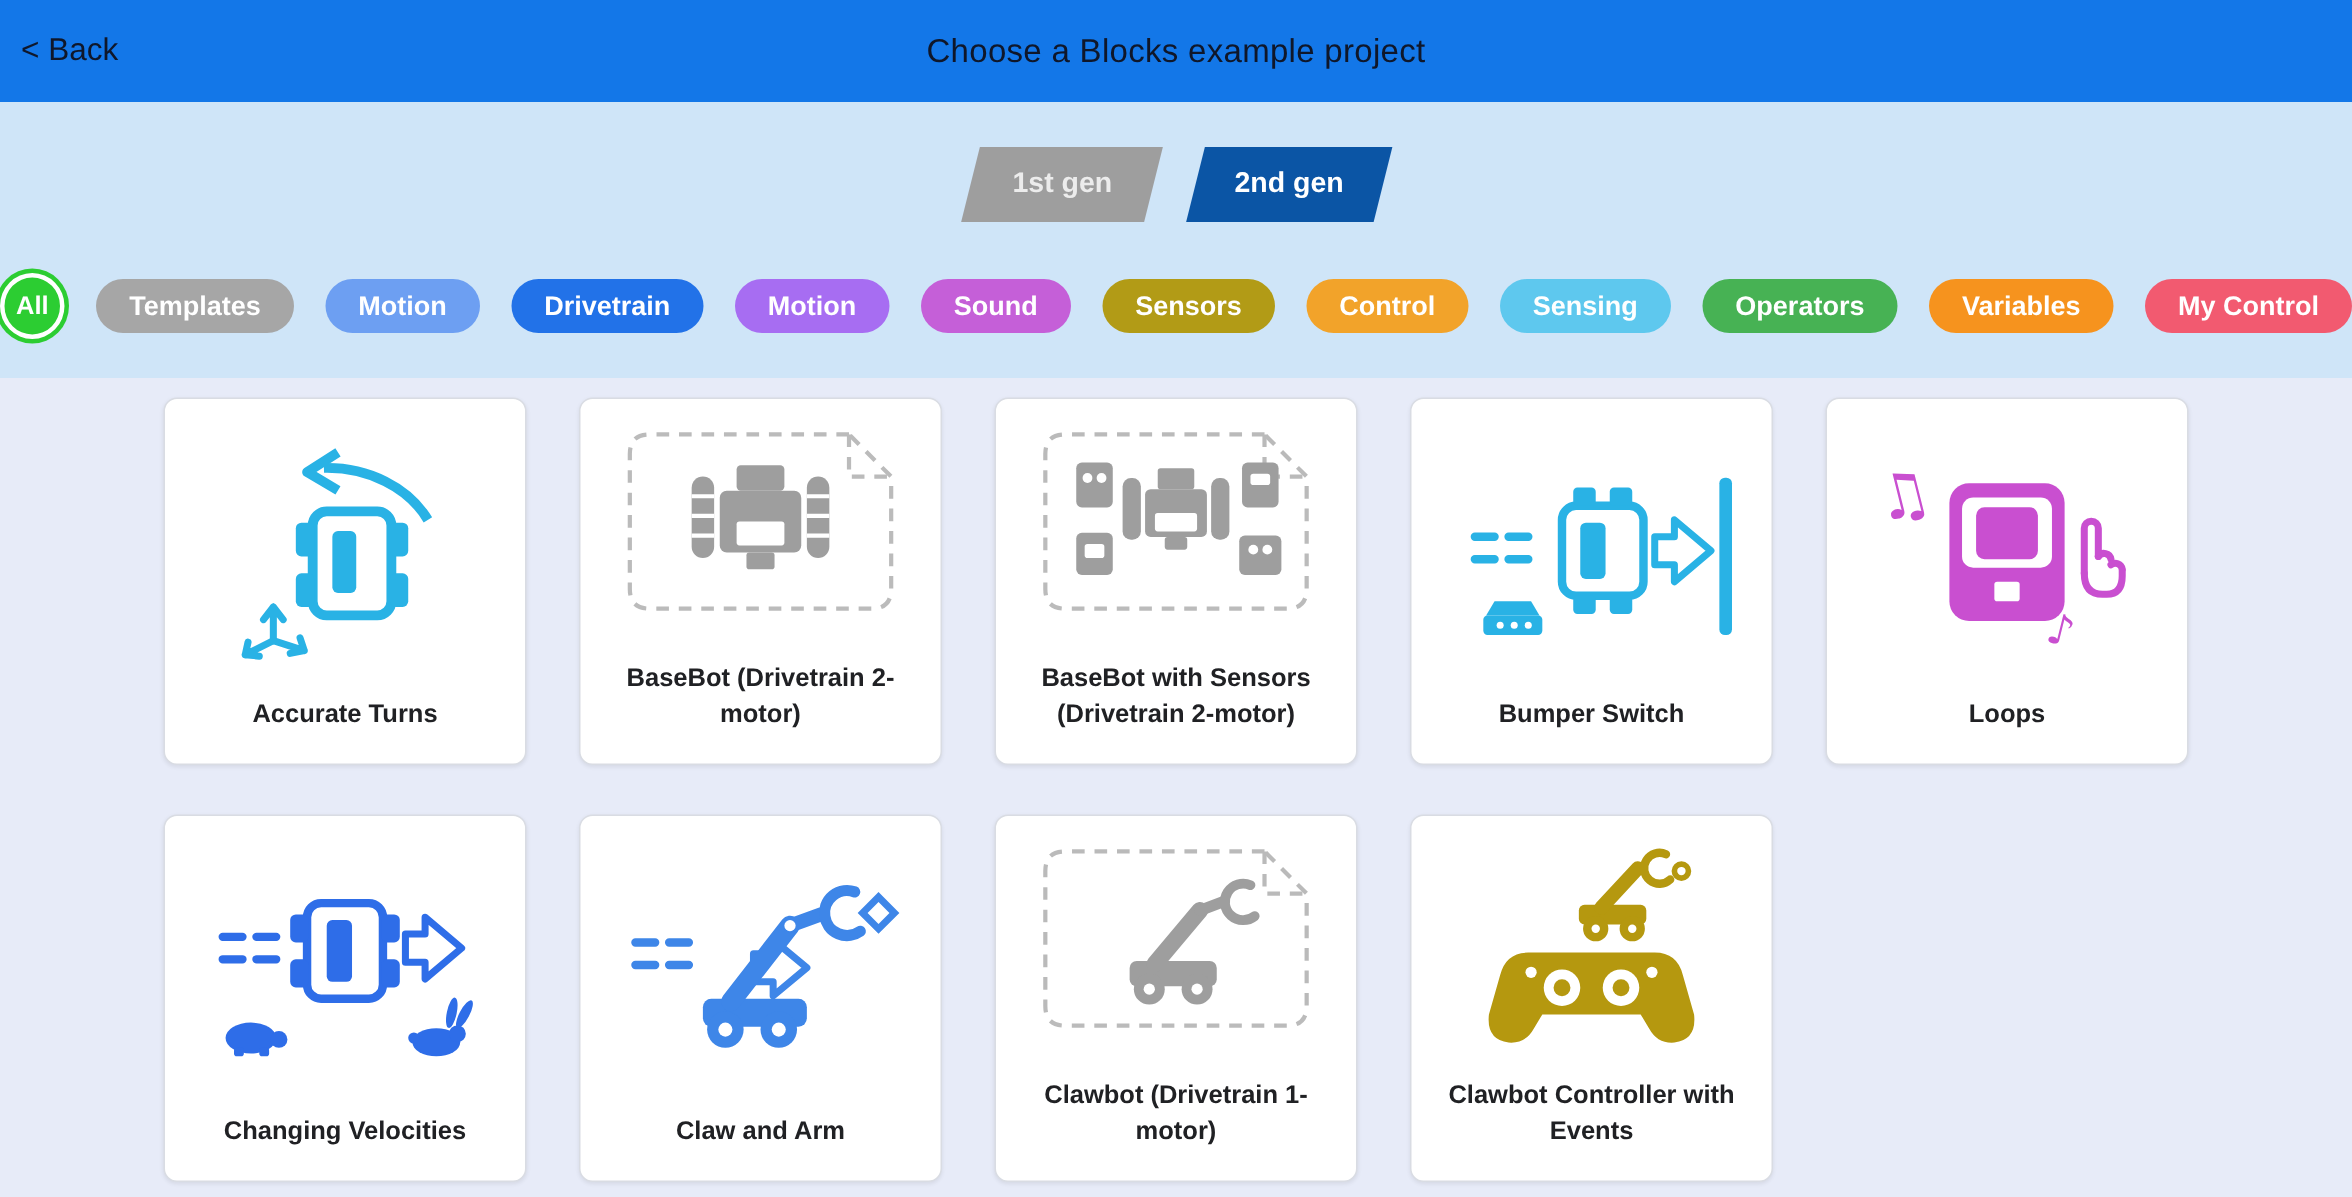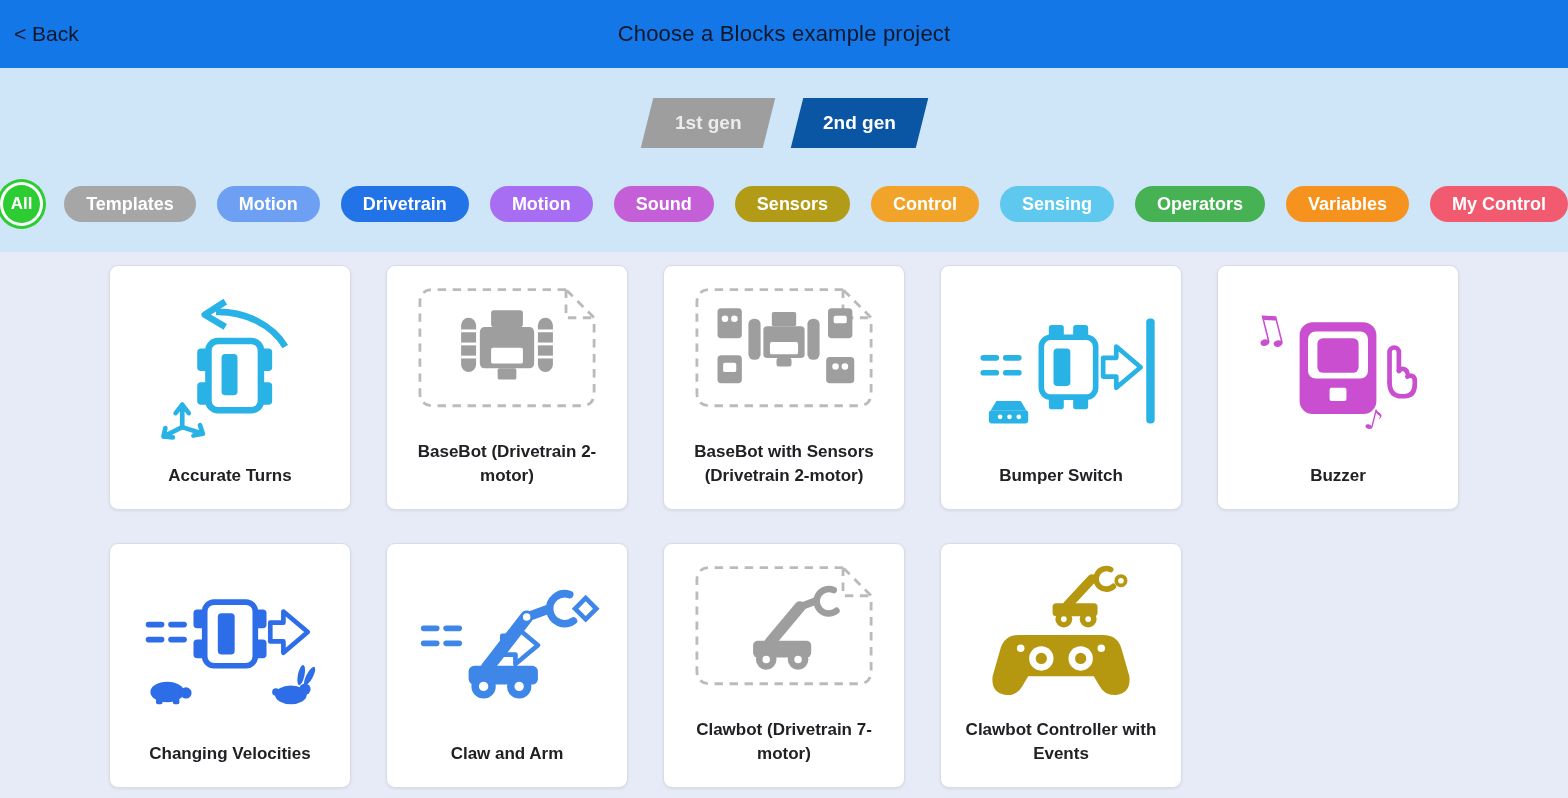--- a/index.html
+++ b/index.html
@@ -230,21 +230,21 @@
     <text x="12" y="52" font-size="44" fill="currentColor" font-family="DejaVu Sans, sans-serif" transform="rotate(-14 30 40)">♫</text>
     <text x="134" y="144" font-size="30" fill="currentColor" font-family="DejaVu Sans, sans-serif" transform="rotate(14 148 132)">♪</text>
     <g fill="none" stroke="currentColor" stroke-width="5" stroke-linecap="round" stroke-linejoin="round">
       <path d="M160 92 v-32 a5 5 0 0 1 10 0 v20"></path>
       <path d="M170 80 a5 5 0 0 1 9 2"></path>
       <path d="M179 86 a5 5 0 0 1 8 3"></path>
       <path d="M160 92 q0 15 13 15 h3 q11 0 11 -13 v-4"></path>
     </g>
   </svg>
       </div>
-      <div class="name">Buzzer</div>
+      <div class="name">Loops</div>
     </div>
 
     <div class="card">
       <div class="icon" style="color: rgb(46, 109, 232);">
         <svg viewBox="0 0 210 158" xmlns="http://www.w3.org/2000/svg">
     <g stroke="currentColor" stroke-width="6" stroke-linecap="round">
       <path d="M18 54 h14 M42 54 h14"></path>
       <path d="M18 70 h14 M42 70 h14"></path>
     </g>
     <rect x="78" y="30" width="54" height="68" rx="10" fill="none" stroke="currentColor" stroke-width="6"></rect>
@@ -305,21 +305,21 @@
     <rect x="72" y="84" width="62" height="18" rx="5" fill="currentColor"></rect>
     <path d="M90 86 L122 48" stroke="currentColor" stroke-width="12" stroke-linecap="round"></path>
     <path d="M122 48 L138 42" stroke="currentColor" stroke-width="8" stroke-linecap="round"></path>
     <circle cx="86" cy="104" r="11" fill="currentColor"></circle>
           <circle cx="86" cy="104" r="4" fill="#fff"></circle>
     <circle cx="120" cy="104" r="11" fill="currentColor"></circle>
           <circle cx="120" cy="104" r="4" fill="#fff"></circle>
     <path d="M158 30 a13 13 0 1 0 3 22" fill="none" stroke="currentColor" stroke-width="7" stroke-linecap="round"></path>
   </svg>
       </div>
-      <div class="name">Clawbot (Drivetrain 7-motor)</div>
+      <div class="name">Clawbot (Drivetrain 1-motor)</div>
     </div>
 
     <div class="card">
       <div class="icon" style="color: rgb(181, 152, 15);">
         <svg viewBox="0 0 210 158" xmlns="http://www.w3.org/2000/svg">
     <rect x="96" y="44" width="48" height="14" rx="4" fill="currentColor"></rect>
     <path d="M112 46 L138 18" stroke="currentColor" stroke-width="10" stroke-linecap="round"></path>
     <circle cx="108" cy="61" r="9" fill="currentColor"></circle>
           <circle cx="108" cy="61" r="3" fill="#fff"></circle>
     <circle cx="134" cy="61" r="9" fill="currentColor"></circle>

